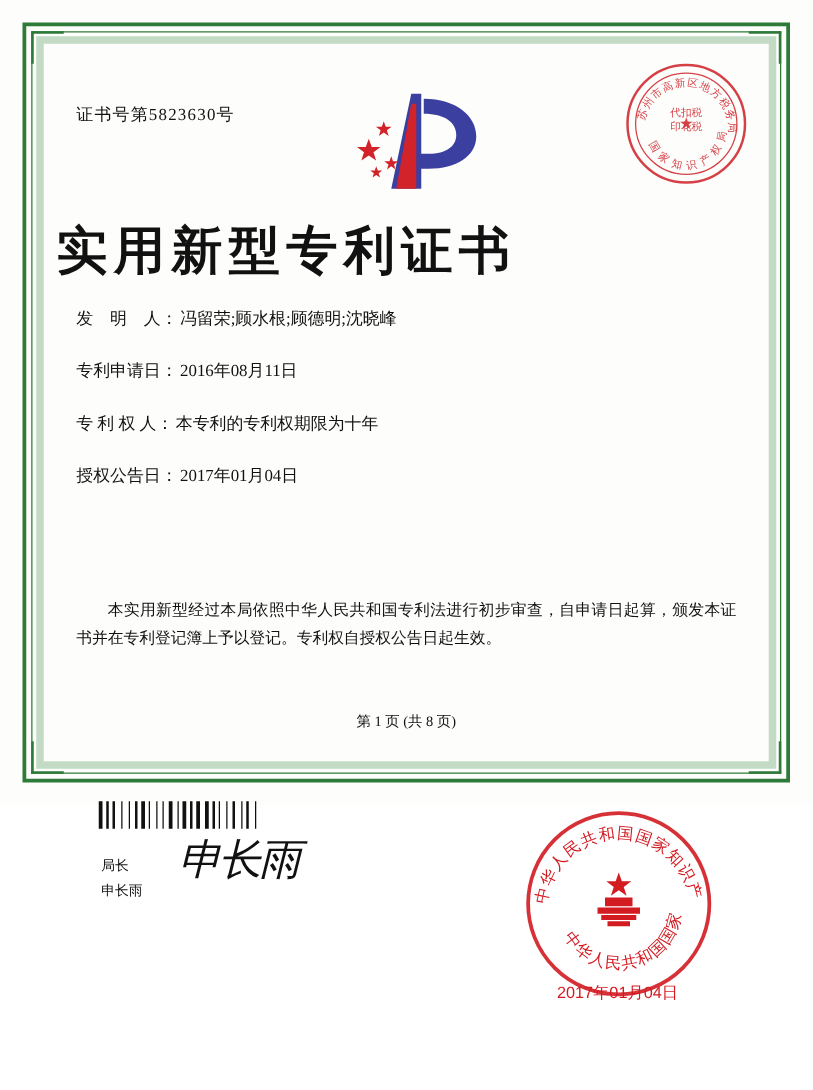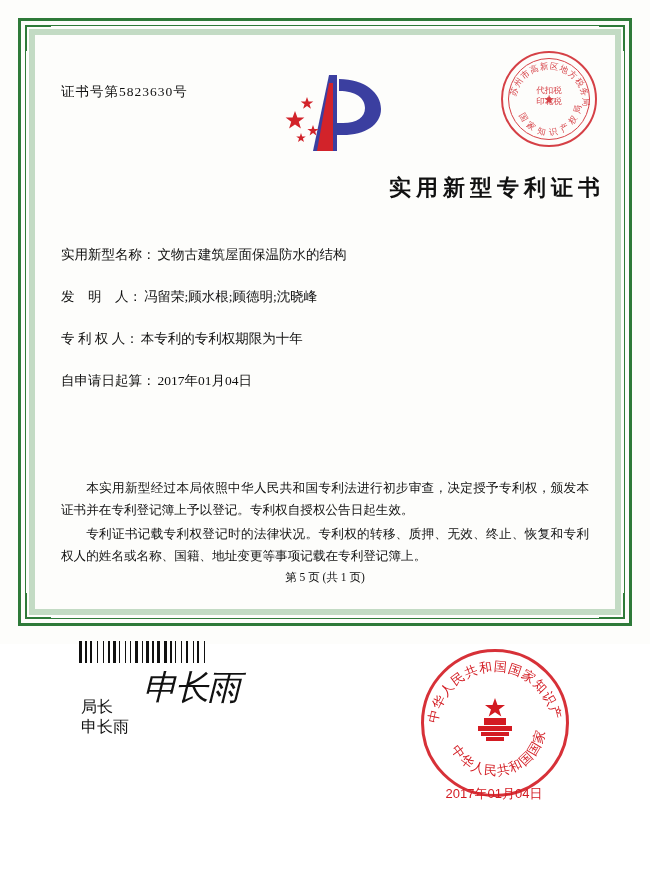--- a/index.html
+++ b/index.html
@@ -135,22 +135,22 @@
     line-height: 11px;
     color: #cf2027;
     font-family: "Liberation Sans", sans-serif;
   }
 
   .title {
     position: absolute;
     left: 0;
     right: 0;
     top: 128px;
-    text-align: right;
-    font-size: 22px;
+    text-align: left;
+    font-size: 41px;
     font-weight: bold;
     letter-spacing: 5px;
     color: #111;
     font-family: "DejaVu Serif", serif;
   }
 
   .fields {
     position: absolute;
     left: 16px;
     right: 16px;
@@ -199,22 +199,22 @@
     display: inline-block;
     background: #111;
     height: 22px;
     margin-right: 1px;
     vertical-align: top;
   }
 
   .signature-area {
     position: absolute;
     left: 36px;
-    top: 652px;
-    font-size: 16px;
+    top: 638px;
+    font-size: 11px;
     color: #111;
     line-height: 20px;
   }
   .sig-scribble {
     position: absolute;
     left: 98px;
     top: 620px;
     width: 150px;
     height: 55px;
     color: #111;
@@ -322,36 +322,35 @@
         <text><textPath href="#arcBot" startOffset="12%">国 家 知 识 产 权 局</textPath></text>
       </svg>
       <div class="seal-mid-text">代扣税<br>印花税</div>
       <div class="star">★</div>
     </div>
 
     <div class="title">实用新型专利证书</div>
 
     <div class="fields">
       <div class="field-row">
-        <span class="field-label">实用新型名称：</span><span class="field-value">文物古建筑屋面保温防水的结构</span>
+        <span class="field-label">发　明　人：</span><span class="field-value">冯留荣;顾水根;顾德明;沈晓峰</span>
       </div>
       <div class="field-row">
-        <span class="field-label">发　明　人：</span><span class="field-value">冯留荣;顾水根;顾德明;沈晓峰</span>
+        <span class="field-label">专利申请日：</span><span class="field-value">2016年08月11日</span>
       </div>
       <div class="field-row">
         <span class="field-label">专 利 权 人：</span><span class="field-value">本专利的专利权期限为十年</span>
       </div>
       <div class="field-row">
-        <span class="field-label">自申请日起算：</span><span class="field-value">2017年01月04日</span>
+        <span class="field-label">授权公告日：</span><span class="field-value">2017年01月04日</span>
       </div>
     </div>
 
     <div class="para-block">
-      <p class="para">本实用新型经过本局依照中华人民共和国专利法进行初步审查，决定授予专利权，颁发本证书并在专利登记簿上予以登记。专利权自授权公告日起生效。</p>
-      <p class="para">专利证书记载专利权登记时的法律状况。专利权的转移、质押、无效、终止、恢复和专利权人的姓名或名称、国籍、地址变更等事项记载在专利登记簿上。</p>
+      <p class="para">本实用新型经过本局依照中华人民共和国专利法进行初步审查，自申请日起算，颁发本证书并在专利登记簿上予以登记。专利权自授权公告日起生效。</p>
     </div>
 
     <div class="barcode"><i style="width:3px"></i><i style="width:1px;background:transparent"></i><i style="width:2px"></i><i style="width:1px;background:transparent"></i><i style="width:2px"></i><i style="width:3px;background:transparent"></i><i style="width:1px"></i><i style="width:3px;background:transparent"></i><i style="width:1px"></i><i style="width:2px;background:transparent"></i><i style="width:2px"></i><i style="width:1px;background:transparent"></i><i style="width:3px"></i><i style="width:1px;background:transparent"></i><i style="width:1px"></i><i style="width:3px;background:transparent"></i><i style="width:1px"></i><i style="width:2px;background:transparent"></i><i style="width:1px"></i><i style="width:2px;background:transparent"></i><i style="width:3px"></i><i style="width:2px;background:transparent"></i><i style="width:1px"></i><i style="width:1px;background:transparent"></i><i style="width:3px"></i><i style="width:1px;background:transparent"></i><i style="width:2px"></i><i style="width:1px;background:transparent"></i><i style="width:3px"></i><i style="width:2px;background:transparent"></i><i style="width:3px"></i><i style="width:1px;background:transparent"></i><i style="width:2px"></i><i style="width:1px;background:transparent"></i><i style="width:1px"></i><i style="width:3px;background:transparent"></i><i style="width:1px"></i><i style="width:2px;background:transparent"></i><i style="width:2px"></i><i style="width:3px;background:transparent"></i><i style="width:1px"></i><i style="width:1px;background:transparent"></i><i style="width:2px"></i><i style="width:3px;background:transparent"></i><i style="width:1px"></i><i style="width:3px;background:transparent"></i></div>
 
     <div class="signature-area">
       <div>局长</div>
       <div>申长雨</div>
     </div>
     <div class="sig-scribble">申长雨</div>
 
@@ -370,16 +369,16 @@
           <polygon points="27,2 29.5,9 37,9 31,13.5 33.3,20.5 27,16.2 20.7,20.5 23,13.5 17,9 24.5,9"></polygon>
           <rect x="10" y="30" width="34" height="5"></rect>
           <rect x="13" y="36" width="28" height="4"></rect>
           <rect x="16" y="22" width="22" height="7"></rect>
           <rect x="18" y="41" width="18" height="4"></rect>
         </g>
       </svg>
     </div>
     <div class="seal-date">2017年01月04日</div>
 
-    <div class="footer">第 5 页 (共 1 页)</div>
+    <div class="footer">第 1 页 (共 8 页)</div>
 
   </div>
 </div>
 
 </body></html>

